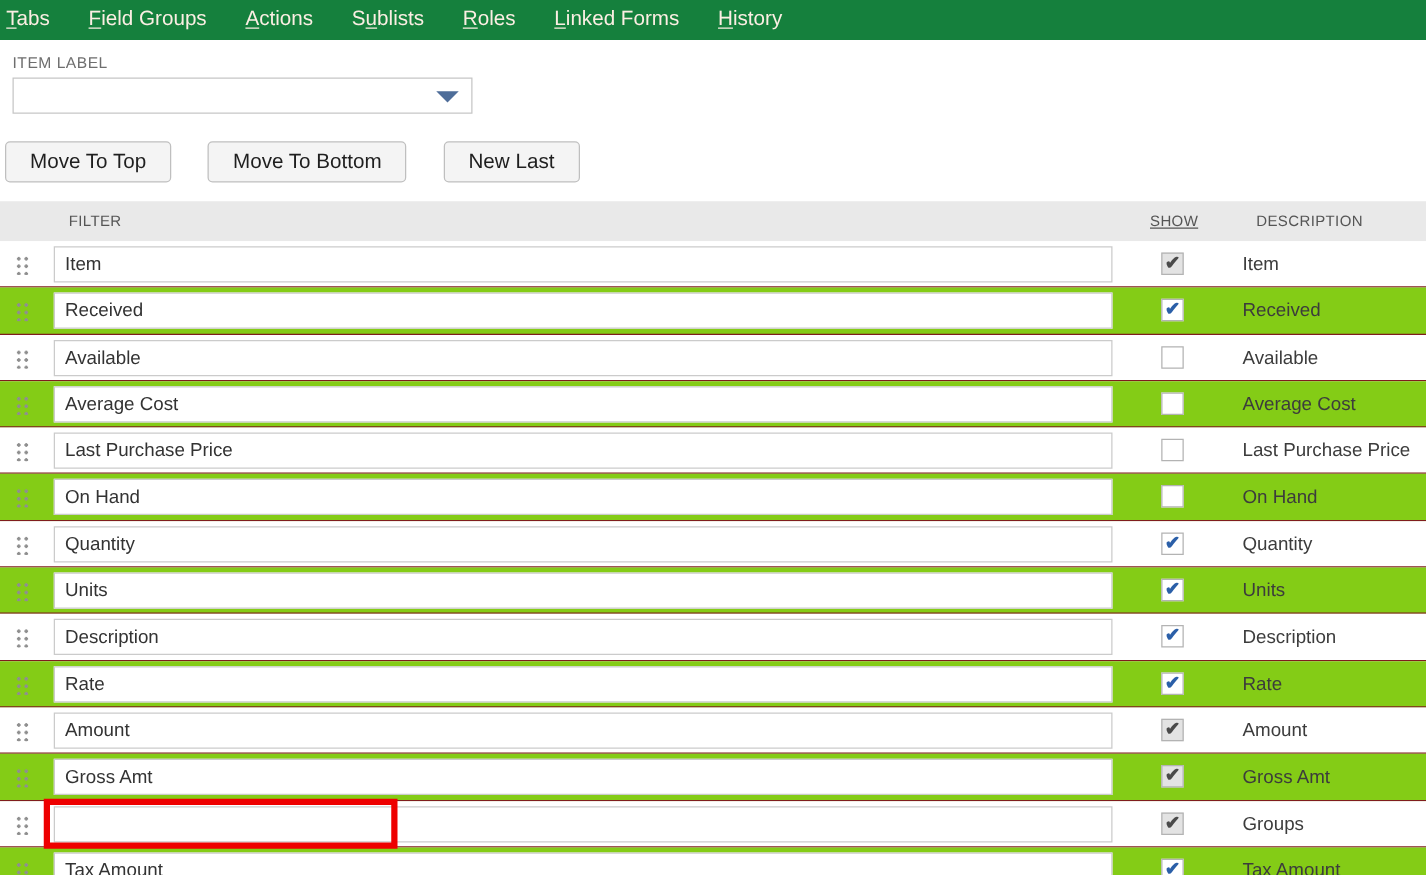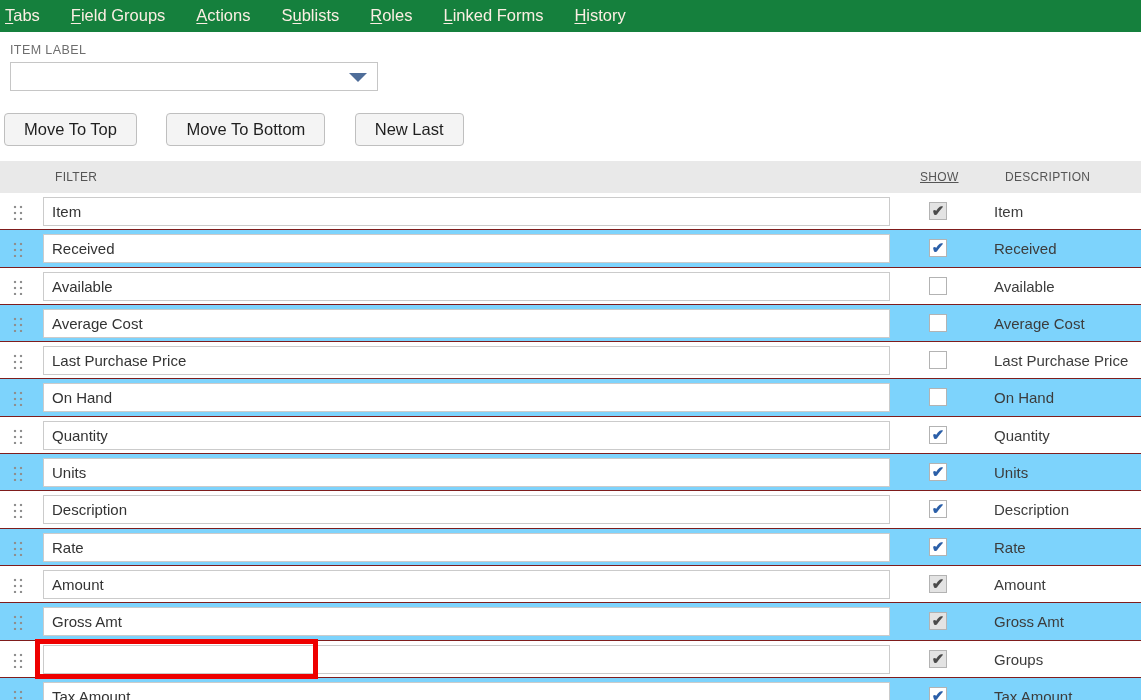--- a/index.html
+++ b/index.html
@@ -39,21 +39,21 @@
   .table { position:absolute; top:161px; left:0; width:1141px; }
   .thead { height:32px; background:#e9e9e9; position:relative; }
   .th { position:absolute; top:0; line-height:32px; font-size:12px; color:#555;
     letter-spacing:.3px; }
   .th-label { left:55px; }
   .th-show  { left:920px;text-decoration:underline; }
   .th-desc  { left:1005px; }
 
   .row { position:relative; height:37.3px; background:#fff;
     border-bottom:1px solid #7f1d1d; }
-  .row.alt { background:#7dd3fc; }
+  .row.alt { background:#84cc16; }
   .drag { position:absolute; left:12px; top:11px; width:11px; height:16px;
     background-image:radial-gradient(circle, #8f8f8f 1.3px, transparent 1.6px);
     background-size:6px 6px; background-position:0 0; cursor:grab; }
   .label-input { position:absolute; left:43px; top:4px; width:847px; height:29px;
     border:1px solid #cbcbcb; background:#fff; font-family:"Liberation Sans",sans-serif;
     font-size:15px; color:#333; padding:0 8px; outline:none; }
   .checkbox { position:absolute; left:929px; top:9px; width:18px; height:18px;
     border:1px solid #b3b3b3; background:#fff; text-align:center;
     font-size:15px; line-height:16px; font-weight:bold; color:transparent;
     cursor:pointer; overflow:visible; }

